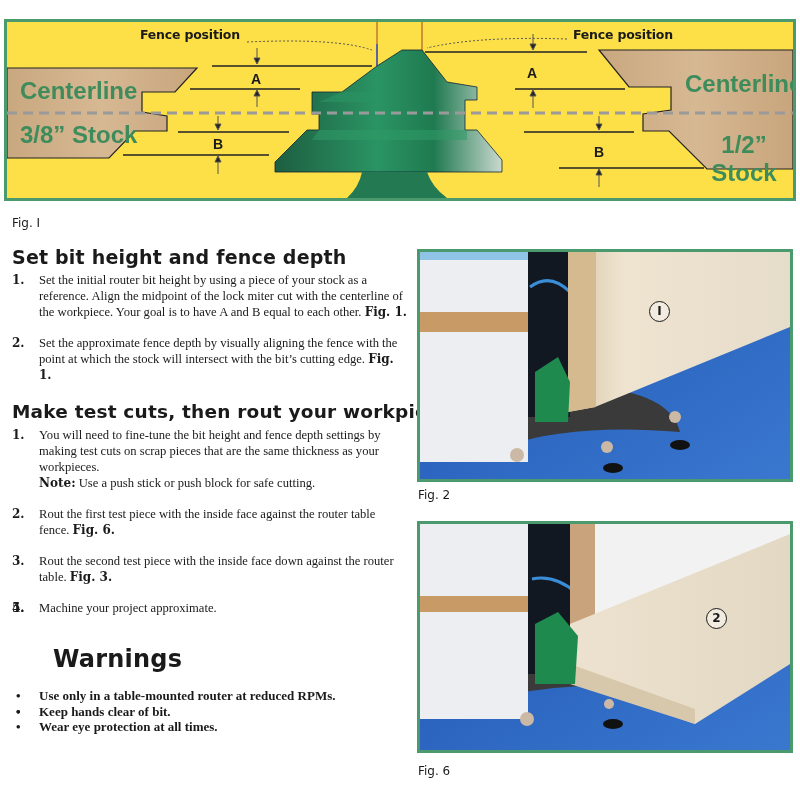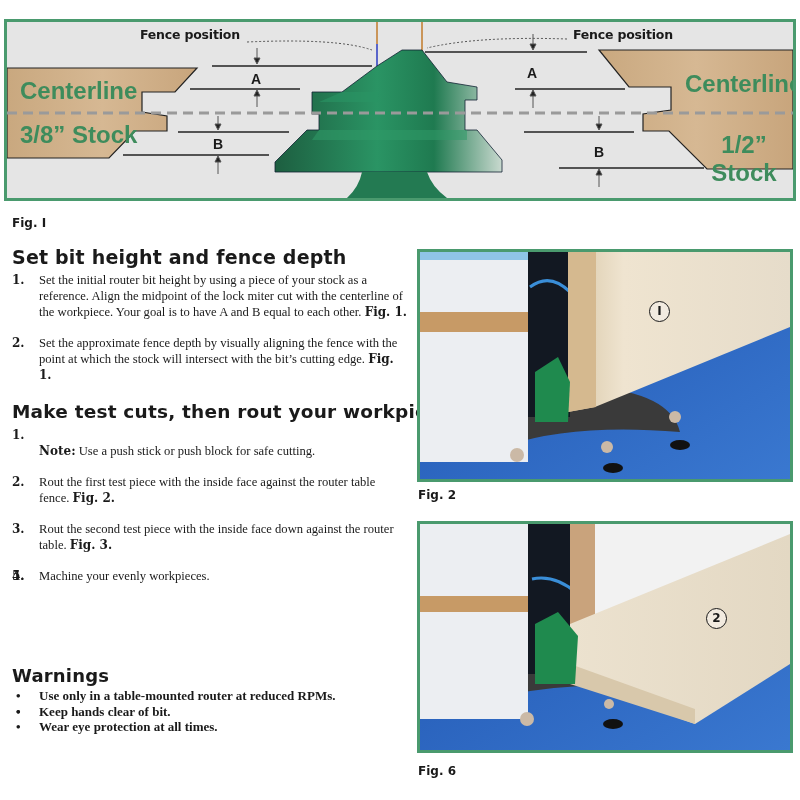--- a/index.html
+++ b/index.html
@@ -1,36 +1,36 @@
 <!DOCTYPE html>
 <html><head>
   <meta charset="utf-8">
   <style>
     * { margin: 0; padding: 0; box-sizing: border-box; }
     html, body { width: 800px; height: 800px; background: #ffffff; overflow: hidden; }
     body { position: relative; font-family: "DejaVu Serif", serif; color: #1a1a1a; }
 
     .fig1 { position: absolute; left: 4px; top: 19px; width: 792px; height: 182px;
-      border: 3px solid #4a9a6e; background: #e5e5e5; overflow: hidden; }
+      border: 3px solid #4a9a6e; background: #fde047; overflow: hidden; }
     .fig1 svg { position: absolute; left: 0; top: 0; }
     .fig1 .lbl-fence { position: absolute; font-family: "DejaVu Sans", sans-serif; font-weight: bold;
       font-size: 12.5px; color: #1a1a1a; letter-spacing: -0.2px; }
     .fig1 .lbl-green { position: absolute; font-family: "Liberation Sans", sans-serif; font-weight: bold;
       font-size: 24px; color: #3e8c5c; text-align: center; }
     .fig1 .lbl-ab { position: absolute; font-family: "Liberation Sans", sans-serif; font-weight: bold;
       font-size: 14px; color: #1a1a1a; }
 
-    .figcap { position: absolute; font-family: "DejaVu Sans", sans-serif; font-weight: bold;
+    .figcap { position: absolute; font-family: "DejaVu Sans", sans-serif; font-weight: normal;
       font-size: 12px; color: #1a1a1a; }
 
     .heading { position: absolute; left: 12px; font-family: "DejaVu Sans", sans-serif; font-weight: bold;
       color: #1a1a1a; letter-spacing: 0.2px; }
     .h1 { top: 246px; font-size: 19px; }
     .h2 { top: 401px; font-size: 18.5px; }
-    .h3 { top: 665px; font-size: 18px; }
+    .h3 { top: 645px; font-size: 24px; margin-left: 41px; }
 
     .steps { position: absolute; left: 12px; width: 395px; font-size: 12.6px; line-height: 16px;
       font-family: "Liberation Serif", serif; }
     .step { position: relative; padding-left: 27px; }
     .step .num { position: absolute; left: 0; top: 0; font-weight: bold; font-family: "DejaVu Serif", serif; font-size: 12px; }
     .step b { font-family: "DejaVu Serif", serif; font-size: 12px; }
 
     .warnings { position: absolute; left: 12px; top: 688px; width: 398px; font-family: "Liberation Serif", serif;
       font-weight: bold; font-size: 13px; line-height: 15.5px; }
     .warn { position: relative; padding-left: 27px; }
@@ -131,37 +131,37 @@
   <div class="step" style="margin-top:15px;">
     <span class="num">2.</span>
     <span>Set the approximate fence depth by visually aligning the fence with the point at which the stock will intersect with the bit’s cutting edge. </span><b>Fig. 1.</b>
   </div>
 </div>
 
 <div class="heading h2">Make test cuts, then rout your workpieces</div>
 <div class="steps" style="top:427px;">
   <div class="step">
     <span class="num">1.</span>
-    <br>
+    <span>You will need to fine-tune the bit height and fence depth settings by making test cuts on scrap pieces that are the same thickness as your workpieces.</span><br>
     <b>Note:</b><span> Use a push stick or push block for safe cutting.</span>
   </div>
   <div class="step" style="margin-top:15px;">
     <span class="num">2.</span>
-    <span>Rout the first test piece with the inside face against the router table fence. </span><b>Fig. 2.</b>
+    <span>Rout the first test piece with the inside face against the router table fence. </span><b>Fig. 6.</b>
   </div>
   <div class="step" style="margin-top:15px;">
     <span class="num">3.</span>
     <span>Rout the second test piece with the inside face down against the router table. </span><b>Fig. 3.</b>
   </div>
   <div class="step" style="margin-top:15px;">
     <span class="num">4.</span>
   </div>
   <div class="step" style="margin-top:15px;">
     <span class="num">5.</span>
-    <span>Machine your evenly workpieces.</span>
+    <span>Machine your project approximate.</span>
   </div>
 </div>
 
 <div class="heading h3">Warnings</div>
 <div class="warnings">
   <div class="warn"><span class="bullet">•</span><span>Use only in a table-mounted router at reduced RPMs.</span></div>
   <div class="warn"><span class="bullet">•</span></div>
   <div class="warn"><span class="bullet">•</span><span>Keep hands clear of bit.</span></div>
   <div class="warn"><span class="bullet">•</span><span>Wear eye protection at all times.</span></div>
 </div>

